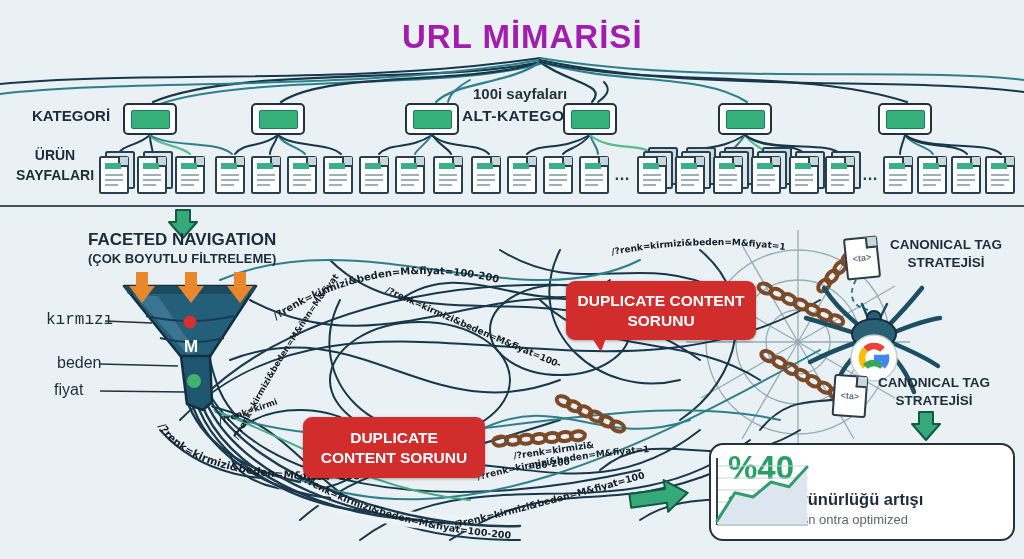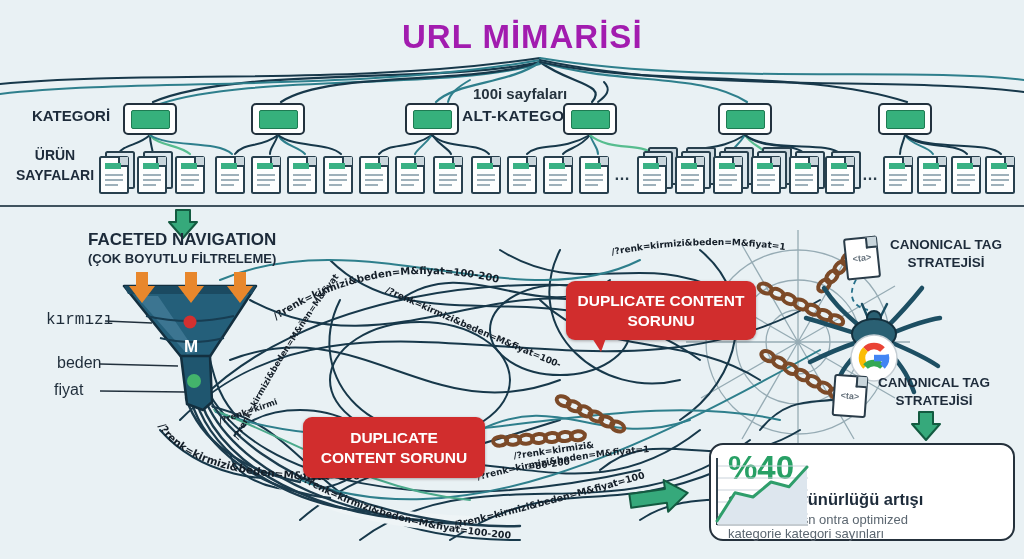--- a/index.html
+++ b/index.html
@@ -573,21 +573,20 @@
       <i class="fold"></i>
       <span>&lt;ta&gt;</span>
     </div>
   <div class="cano cano1">CANONICAL TAG STRATEJİSİ</div>
   <div class="cano cano2">CANONICAL TAG STRATEJİSİ</div>
 
   <div class="stats">
     <div class="pct">%40</div>
     <div class="headline">arama görünürlüğü artışı</div>
     <div class="sub s1">Kanonicalizasn ontra optimized</div>
-    <div class="sub s2">kategorie kategori sayınları</div>
     <svg class="mini-chart" width="100" height="78" viewBox="0 0 100 78">
       <g stroke="#c9d2da" stroke-width="1">
         <line x1="6" y1="12" x2="97" y2="12"></line>
           <line x1="6" y1="24" x2="97" y2="24"></line>
         <line x1="6" y1="36" x2="97" y2="36"></line>
           <line x1="6" y1="48" x2="97" y2="48"></line>
         <line x1="6" y1="60" x2="97" y2="60"></line>
       </g>
       <line x1="6" y1="4" x2="6" y2="71" stroke="#31414d" stroke-width="2"></line>
       <line x1="6" y1="71" x2="97" y2="71" stroke="#8a98a2" stroke-width="1"></line>

